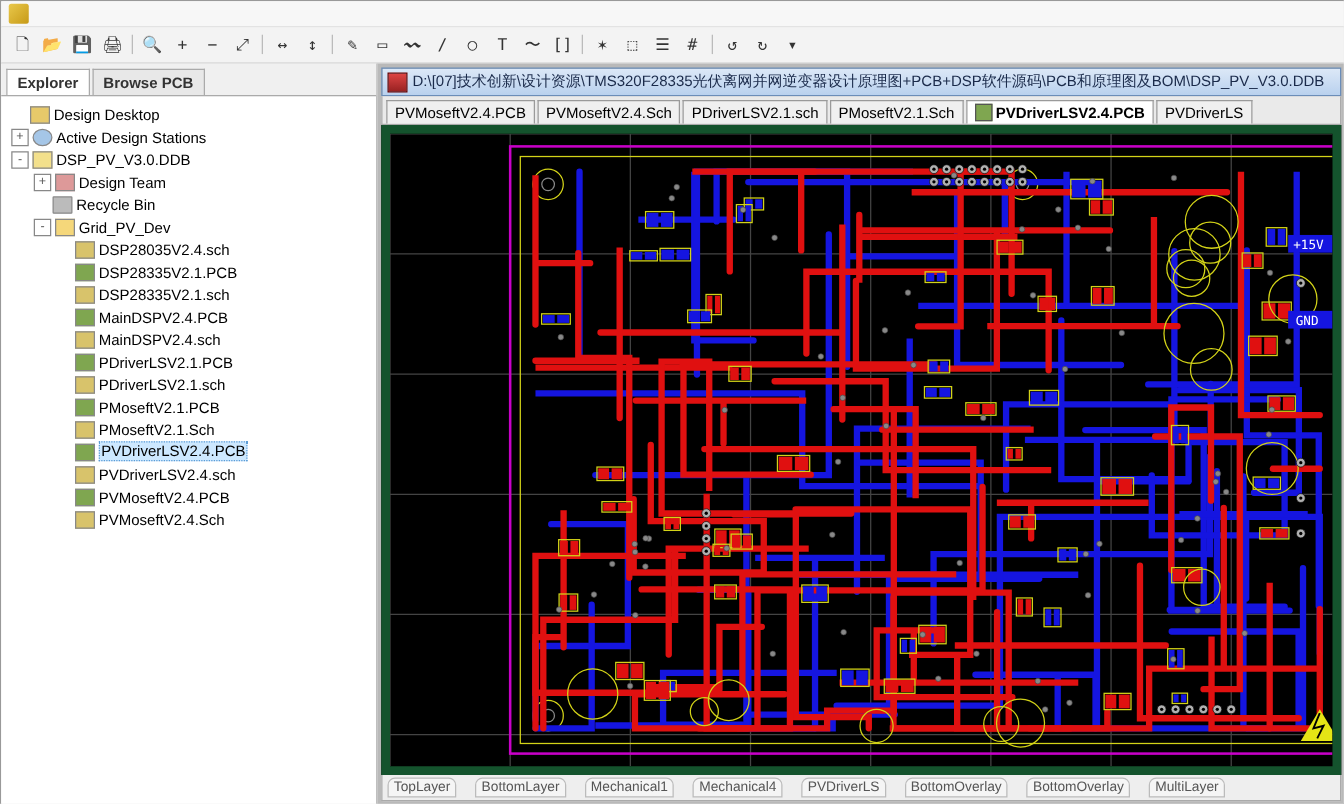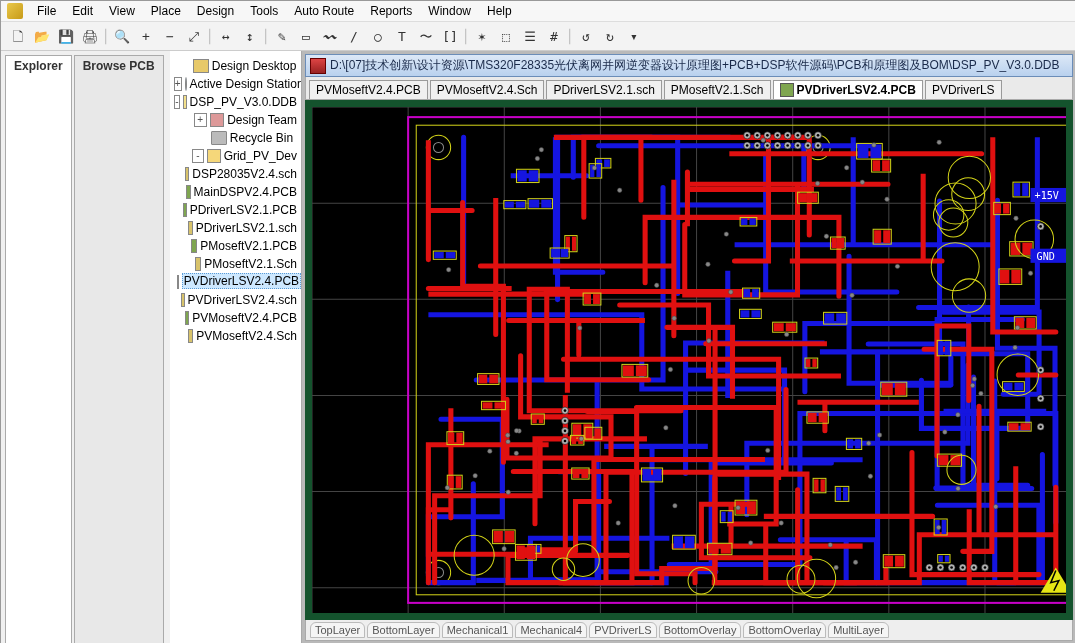--- a/index.html
+++ b/index.html
@@ -5,21 +5,21 @@
   html,body{margin:0;padding:0;font-family:"Segoe UI",Tahoma,Arial,sans-serif;font-size:12px;color:#000;background:#f0f0f0;height:100%;overflow:hidden}
   .app{display:flex;flex-direction:column;width:1075px;height:643px;background:#fff;border:1px solid #999}
   .menubar{display:flex;align-items:center;padding:2px 6px;background:#f7f7f7;border-bottom:1px solid #ddd;user-select:none}
   .menubar .logo{width:16px;height:16px;margin-right:6px;background:linear-gradient(135deg,#e9c84b,#c79a17);border-radius:2px}
   .menubar .menu-item{padding:2px 8px;cursor:default}
   .menubar .menu-item:first-letter{text-decoration:underline}
   .toolbar{display:flex;align-items:center;gap:2px;padding:3px 6px;background:#f3f3f3;border-bottom:1px solid #ccc}
   .tb-btn{width:20px;height:20px;display:flex;align-items:center;justify-content:center;border:1px solid transparent;background:transparent;font-family:monospace;font-size:13px;line-height:1;color:#333;cursor:default}
   .tb-btn.pipe{width:4px;pointer-events:none;color:#bbb}
   .body{flex:1;display:flex;min-height:0}
-  .left-panel{width:300px;display:flex;flex-direction:row;border-right:1px solid #aaa;background:#fff}
+  .left-panel{width:300px;display:flex;flex-direction:column;border-right:1px solid #aaa;background:#fff}
   .panel-tabs{display:flex;padding:4px 4px 0 4px;border-bottom:1px solid #aaa;background:#f0f0f0}
   .ptab{padding:3px 8px;border:1px solid #aaa;border-bottom:none;margin-right:2px;background:#e8e8e8;font-weight:bold;font-size:12px;color:#333}
   .ptab.active{background:#fff}
   .tree{flex:1;overflow:auto;padding:4px 2px}
   .tree-item{display:flex;align-items:flex-end;height:18px;padding:0 2px;white-space:nowrap}
   .tree-item.sel span.lbl{background:#cde8ff;border:1px dotted #5a9bd5;padding:0 1px}
   .tw{width:12px;height:12px;border:1px solid #888;display:inline-flex;align-items:center;justify-content:center;font-size:10px;line-height:1;margin-right:3px;color:#555;background:#fff}
   .tw.empty{border:none}
   .ico{width:16px;height:14px;margin-right:3px;display:inline-block;border:1px solid #888;box-sizing:border-box}
   .ico.desk{background:#e7c96a}
@@ -44,30 +44,29 @@
   .keepout{fill:none;stroke:#d3d318;stroke-width:1}
   .top-trace{stroke:#e01010;fill:none;stroke-width:5;stroke-linecap:round}
   .bot-trace{stroke:#1515e0;fill:none;stroke-width:5;stroke-linecap:round}
   .silk{stroke:#d3d318;fill:none;stroke-width:1}
   .pad{fill:#b0b0b0;stroke:#000;stroke-width:0.5}
   .via{fill:#888;stroke:#444;stroke-width:0.5}
   .smd-r{fill:#e01010}
   .smd-b{fill:#1515e0}
   .esd-tri{fill:#e5e515}
   .bottom-tabs{display:flex;align-items:center;background:#eee;border:1px solid #aaa;border-top:none;padding:2px 4px;font-size:11px;color:#555;overflow:hidden;white-space:nowrap}
-  .btab{padding:1px 4px;border:1px solid #bbb;border-radius:6px 6px 0 0;margin-right:2px;background:#f5f5f5}
+  .btab{padding:1px 4px;border:1px solid #bbb;border-radius:6px 6px 0 0;margin-right:15px;background:#f5f5f5}
 </style>
 </head>
 <body>
 
 <div class="app">
 
   <div class="menubar">
     <span class="logo"></span>
-    <span id="menu-slot"><span class="menu-item">File</span><span class="menu-item">Edit</span><span class="menu-item">View</span><span class="menu-item">Place</span><span class="menu-item">Design</span><span class="menu-item">Tools</span><span class="menu-item">Auto Route</span><span class="menu-item">Reports</span><span class="menu-item">Window</span><span class="menu-item">Help</span></span>
   </div>
 
   <div class="toolbar" id="toolbar">
       <div class="tb-btn">🗋</div>
       <div class="tb-btn">📂</div>
       <div class="tb-btn">💾</div>
       <div class="tb-btn">🖨</div>
       <div class="tb-btn pipe">│</div>
       <div class="tb-btn">🔍</div>
       <div class="tb-btn">+</div>
@@ -143,21 +142,39 @@
           <div class="tree-item">
             <span class="indent" style="width: 40px;"></span>
             <span class="tw empty"></span>
             <span class="ico sch"></span>
             <span class="lbl">DSP28035V2.4.sch</span>
           </div>
           <div class="tree-item">
             <span class="indent" style="width: 40px;"></span>
             <span class="tw empty"></span>
             <span class="ico pcb"></span>
+            <span class="lbl">DSP28335V2.1.PCB</span>
+          </div>
+          <div class="tree-item">
+            <span class="indent" style="width: 40px;"></span>
+            <span class="tw empty"></span>
+            <span class="ico sch"></span>
+            <span class="lbl">DSP28335V2.1.sch</span>
+          </div>
+          <div class="tree-item">
+            <span class="indent" style="width: 40px;"></span>
+            <span class="tw empty"></span>
+            <span class="ico pcb"></span>
             <span class="lbl">MainDSPV2.4.PCB</span>
+          </div>
+          <div class="tree-item">
+            <span class="indent" style="width: 40px;"></span>
+            <span class="tw empty"></span>
+            <span class="ico sch"></span>
+            <span class="lbl">MainDSPV2.4.sch</span>
           </div>
           <div class="tree-item">
             <span class="indent" style="width: 40px;"></span>
             <span class="tw empty"></span>
             <span class="ico pcb"></span>
             <span class="lbl">PDriverLSV2.1.PCB</span>
           </div>
           <div class="tree-item">
             <span class="indent" style="width: 40px;"></span>
             <span class="tw empty"></span>

